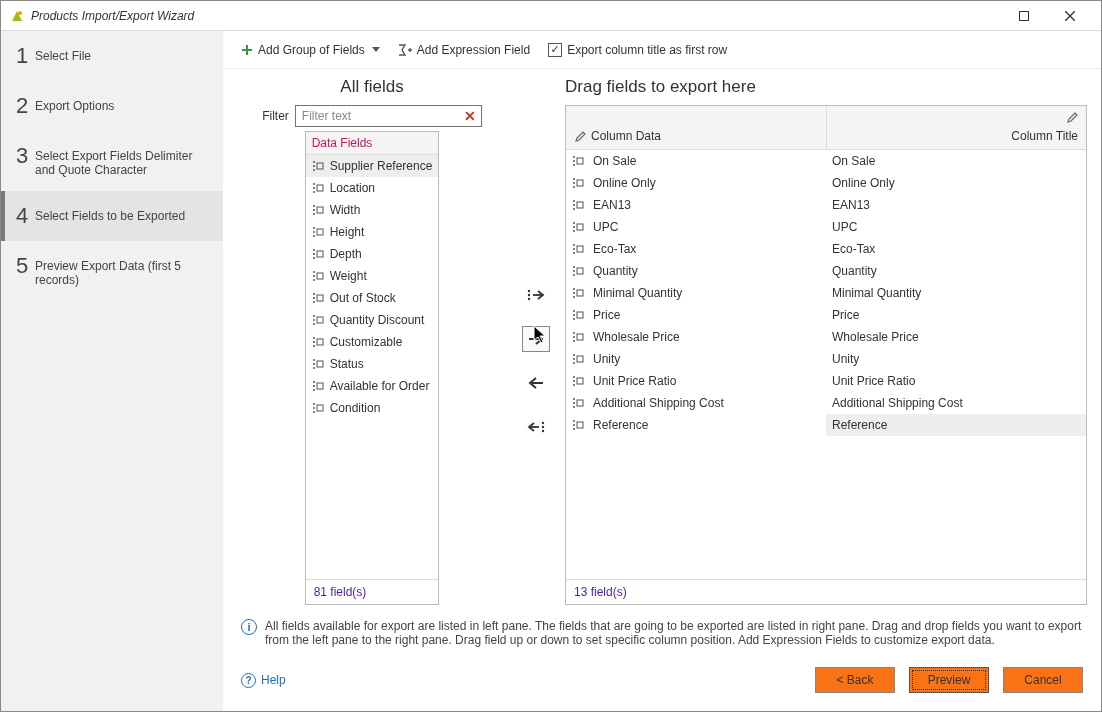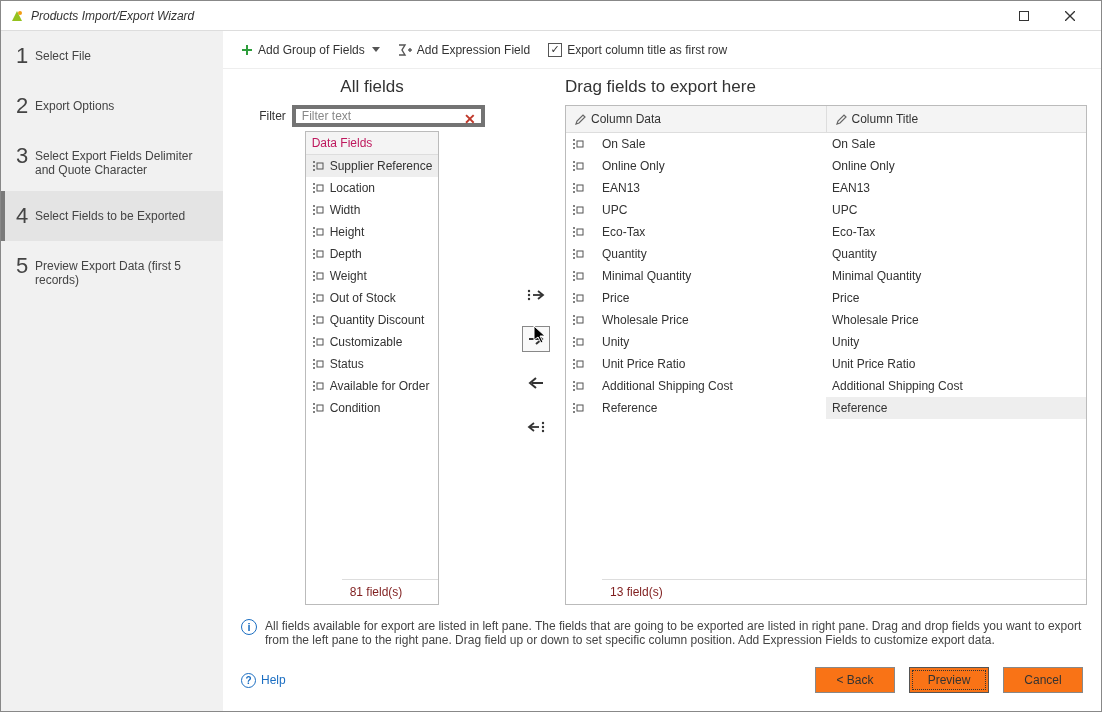--- a/index.html
+++ b/index.html
@@ -118,21 +118,21 @@
     font-size: 17px;
     font-weight: 400;
     margin: 0 0 8px 0;
     color: #333;
   }
   .filter-row {
     display: flex; align-items: center; gap: 6px; margin-bottom: 4px;
   }
   .filter-row .lbl { font-size: 12px; }
   .filter-input-wrap {
-    flex: 1; position: relative; border: 4px solid #737373; height: 22px; display:flex; align-items:center;
+    flex: 1; position: relative; border: 1px solid #737373; height: 22px; display:flex; align-items:center;
     padding: 0 22px 0 4px;
   }
   .filter-input {
     width: 100%; border: none; outline: none; font-size: 12px; color: #333; background: transparent;
   }
   .filter-input::placeholder { color: #888; }
   .filter-clear {
     position: absolute; right: 2px; top: 1px; width: 18px; height: 18px; display:flex; align-items:center; justify-content:center;
     color: #c0392b; font-weight: bold; font-size: 14px; cursor: default;
   }
@@ -152,45 +152,44 @@
   }
   .list-body {
     flex: 1;
     overflow: hidden;
     min-height: 0;
   }
   .list-footer {
     font-size: 12px;
     padding: 5px 8px;
     border-top: 1px solid #ddd;
-    color: #7f1d1d;
-    margin-left: 36px;
+    color: #4c1d95;
   }
   .field-row {
     display: flex; align-items: center; gap: 6px;
     padding: 4px 6px;
     font-size: 12px;
   }
   .field-row.header-cat { background: #f4f4f4; font-weight: 400; }
   .field-row.sel { background: #eee; }
   .grip-icon { width: 12px; height: 12px; display: inline-block; }
   .grip-icon svg { display:block; }
 
   .cols-header {
     display: flex; background: #f4f4f4; border-bottom: 1px solid #ddd;
   }
   .cols-header .col {
     flex: 1; padding: 6px 8px; display:flex; align-items:flex-end; gap:5px; font-size:12px;
   }
-  .cols-header .col + .col { border-left: 1px solid #ddd; }
+  .cols-header .col + .col { border-left: 1px solid #ddd; flex-direction: column; }
   .export-row {
     display: flex; align-items: center;
   }
   .export-row .cell {
-    flex: 1; display:flex; align-items:center; gap:18px; padding: 4px 6px; font-size:12px;
+    flex: 1; display:flex; align-items:center; gap:9px; padding: 4px 6px; font-size:12px;
   }
   .export-row.sel .cell:last-child { background:#eee; }
 
   .move-btns {
     width: 34px;
     display: flex;
     flex-direction: column;
     align-items: center;
     justify-content: center;
     gap: 18px;

